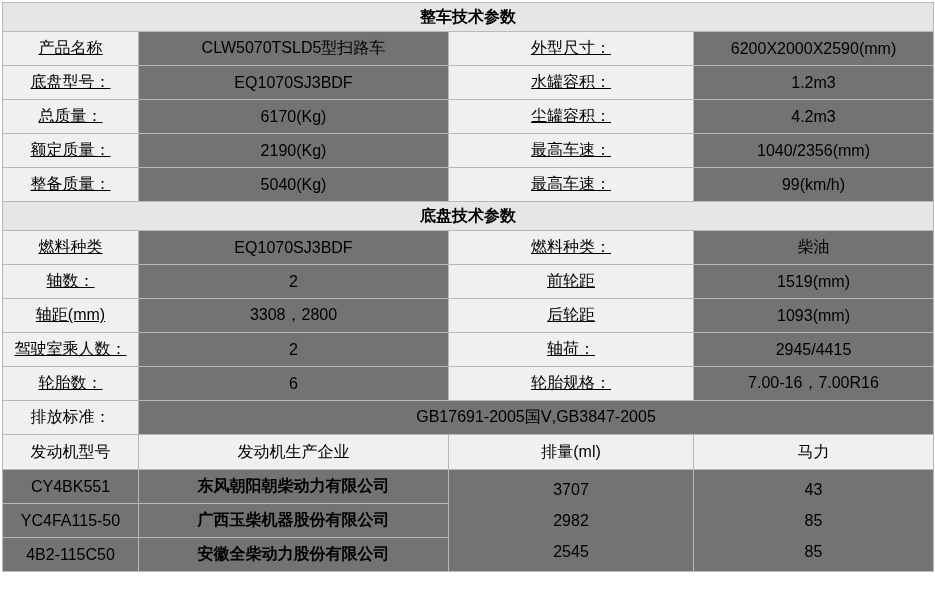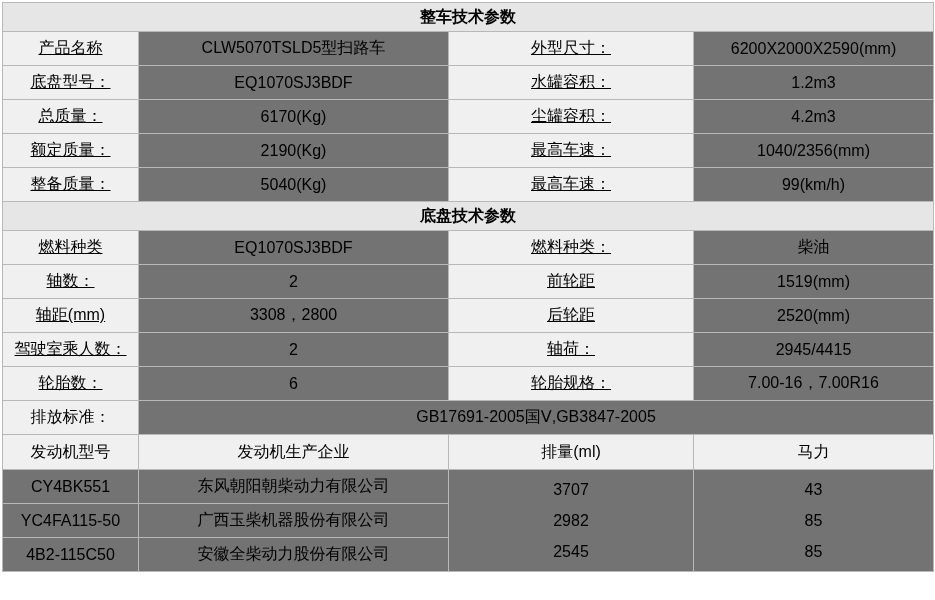--- a/index.html
+++ b/index.html
@@ -54,20 +54,21 @@
   }
   .emission-label {
     background: #f0f0f0 !important;
     font-family: Liberation Mono, monospace;
   }
   .engine-name {
     background: #ffffff;
   }
   .engine-maker {
     background: #ffffff;
+    font-weight: bold;
   }
   .disp-cell, .power-cell {
     vertical-align: middle;
     line-height: 31px;
   }
   .disp-cell div, .power-cell div {
     height: 31px;
   }
 </style>
 </head>
@@ -129,21 +130,21 @@
     <tr>
       <td class="label-cell">轴数：</td>
       <td class="value-cell">2</td>
       <td class="label-cell">前轮距</td>
       <td class="value-cell">1519(mm)</td>
     </tr>
     <tr>
       <td class="label-cell">轴距(mm)</td>
       <td class="value-cell">3308，2800</td>
       <td class="label-cell">后轮距</td>
-      <td class="value-cell">2520(mm)</td>
+      <td class="value-cell">1093(mm)</td>
     </tr>
     <tr>
       <td class="label-cell">驾驶室乘人数：</td>
       <td class="value-cell">2</td>
       <td class="label-cell">轴荷：</td>
       <td class="value-cell">2945/4415</td>
     </tr>
     <tr>
       <td class="label-cell">轮胎数：</td>
       <td class="value-cell">6</td>

